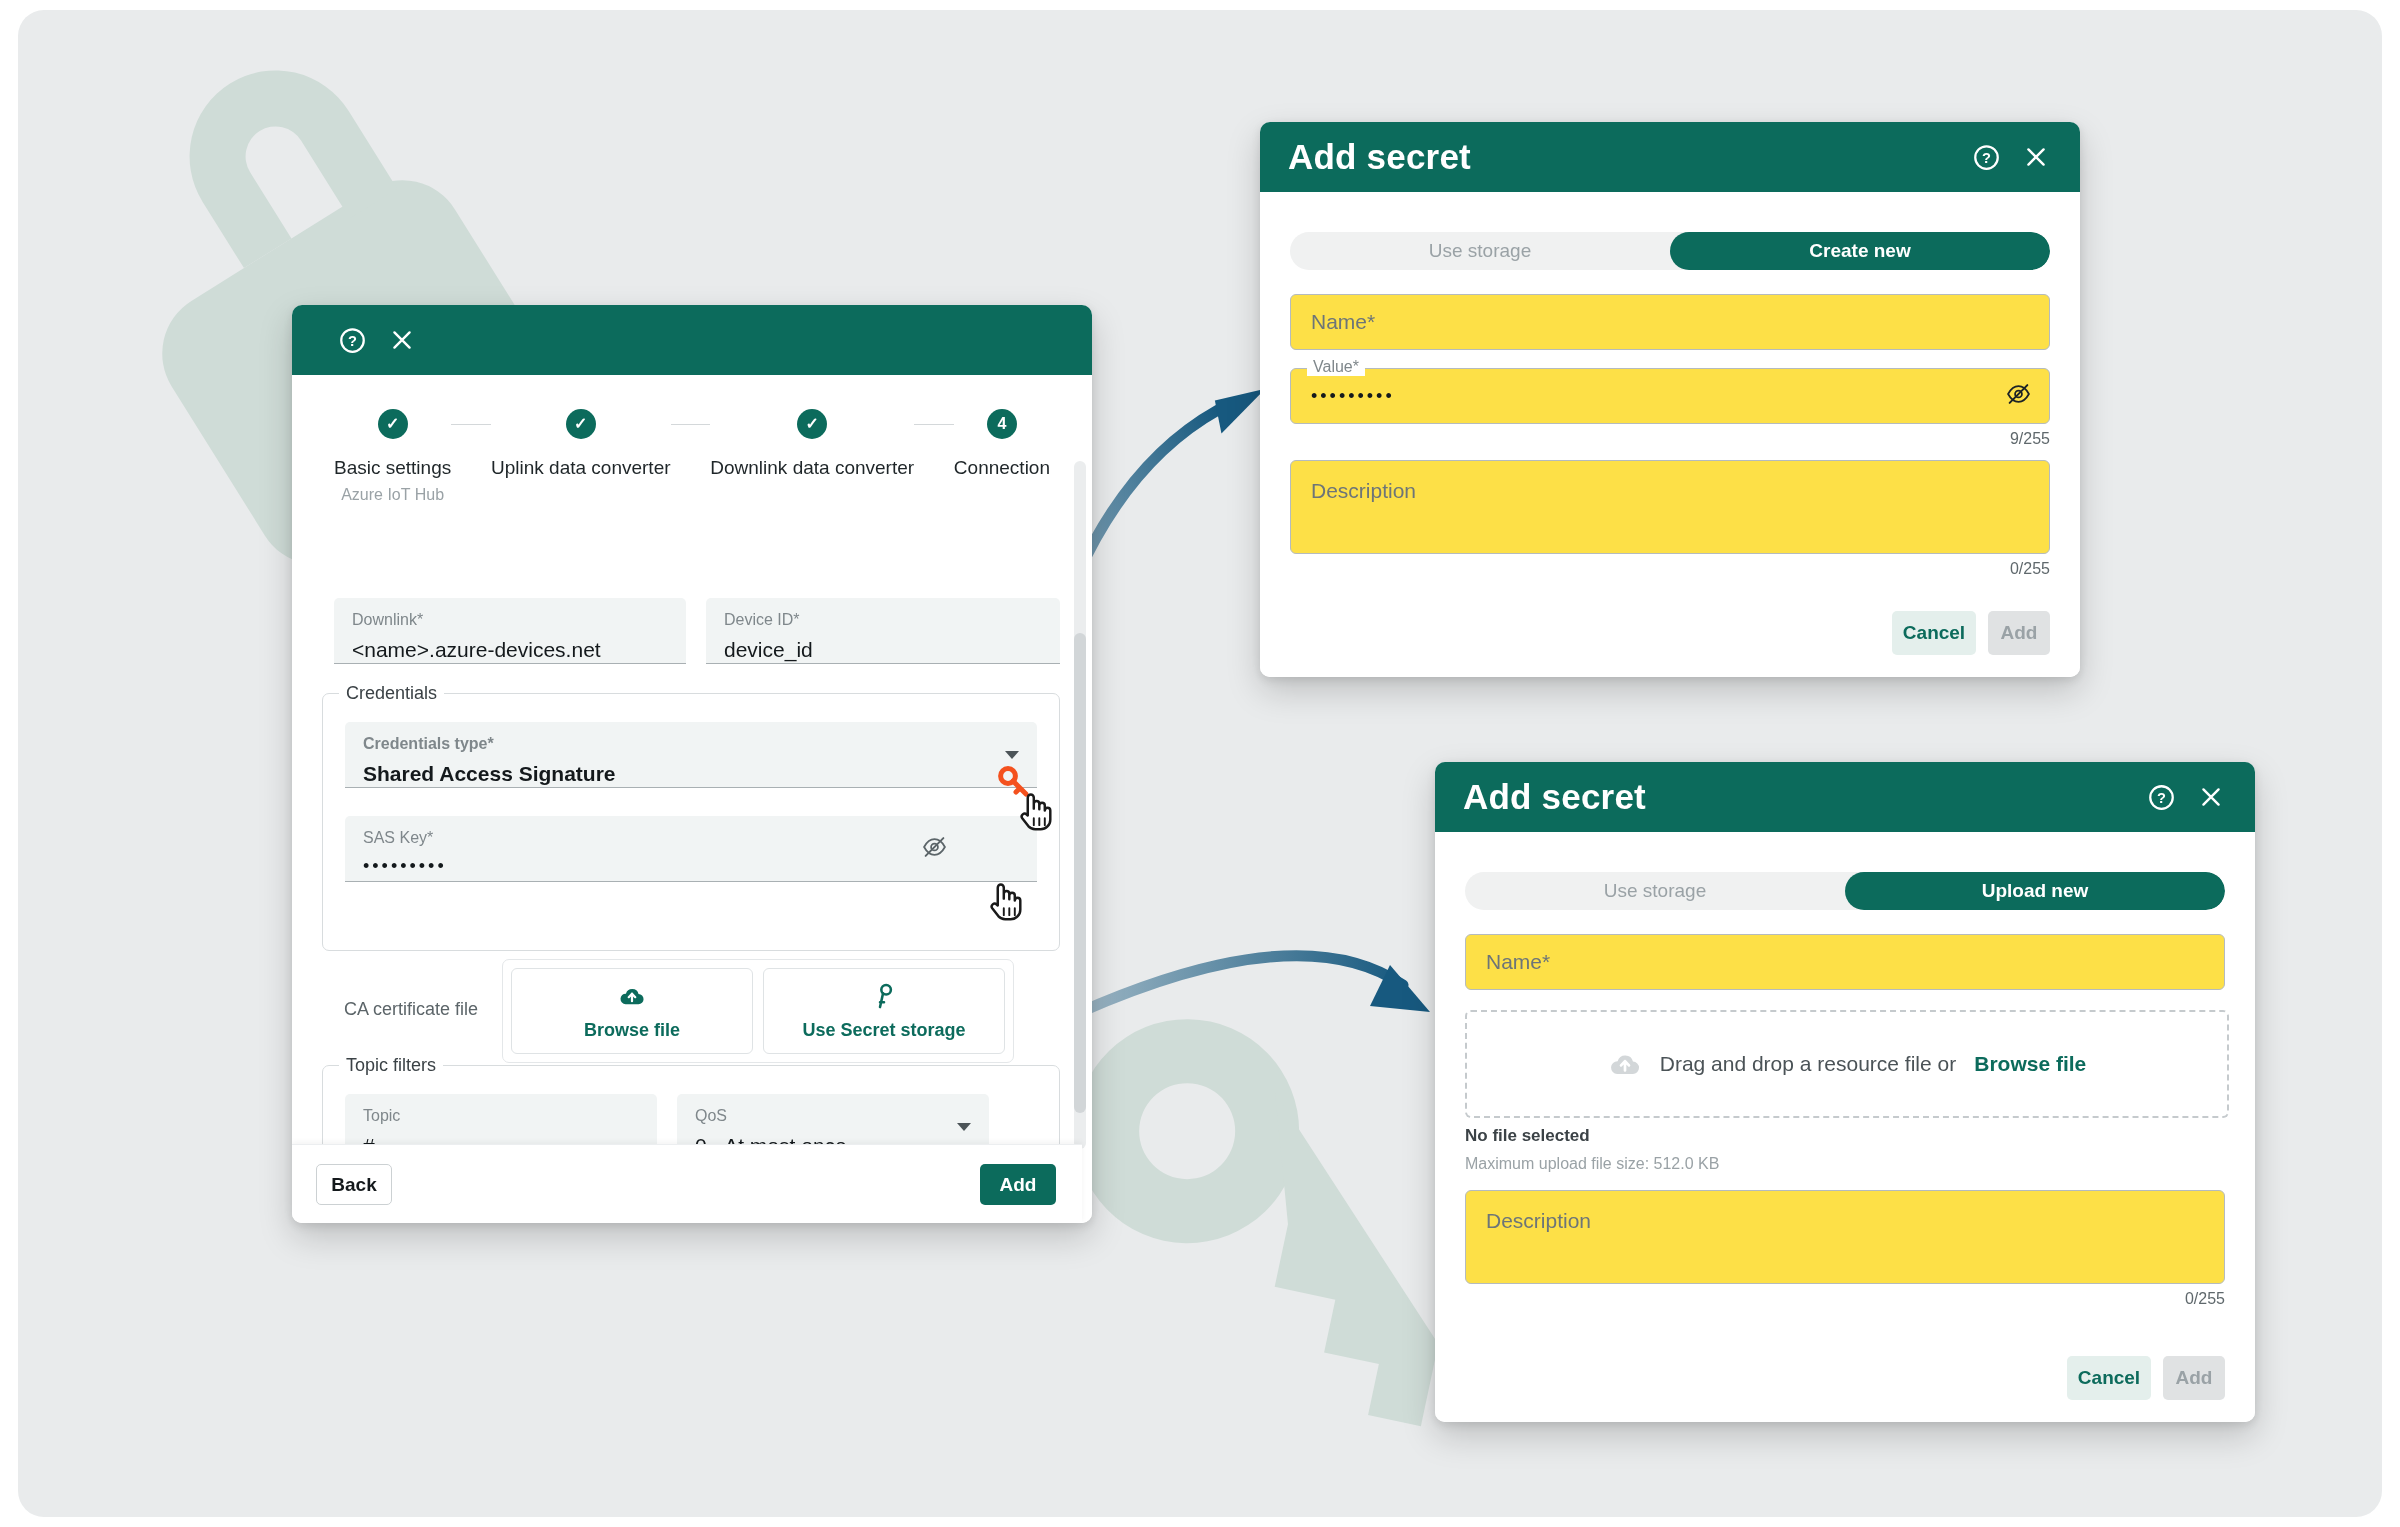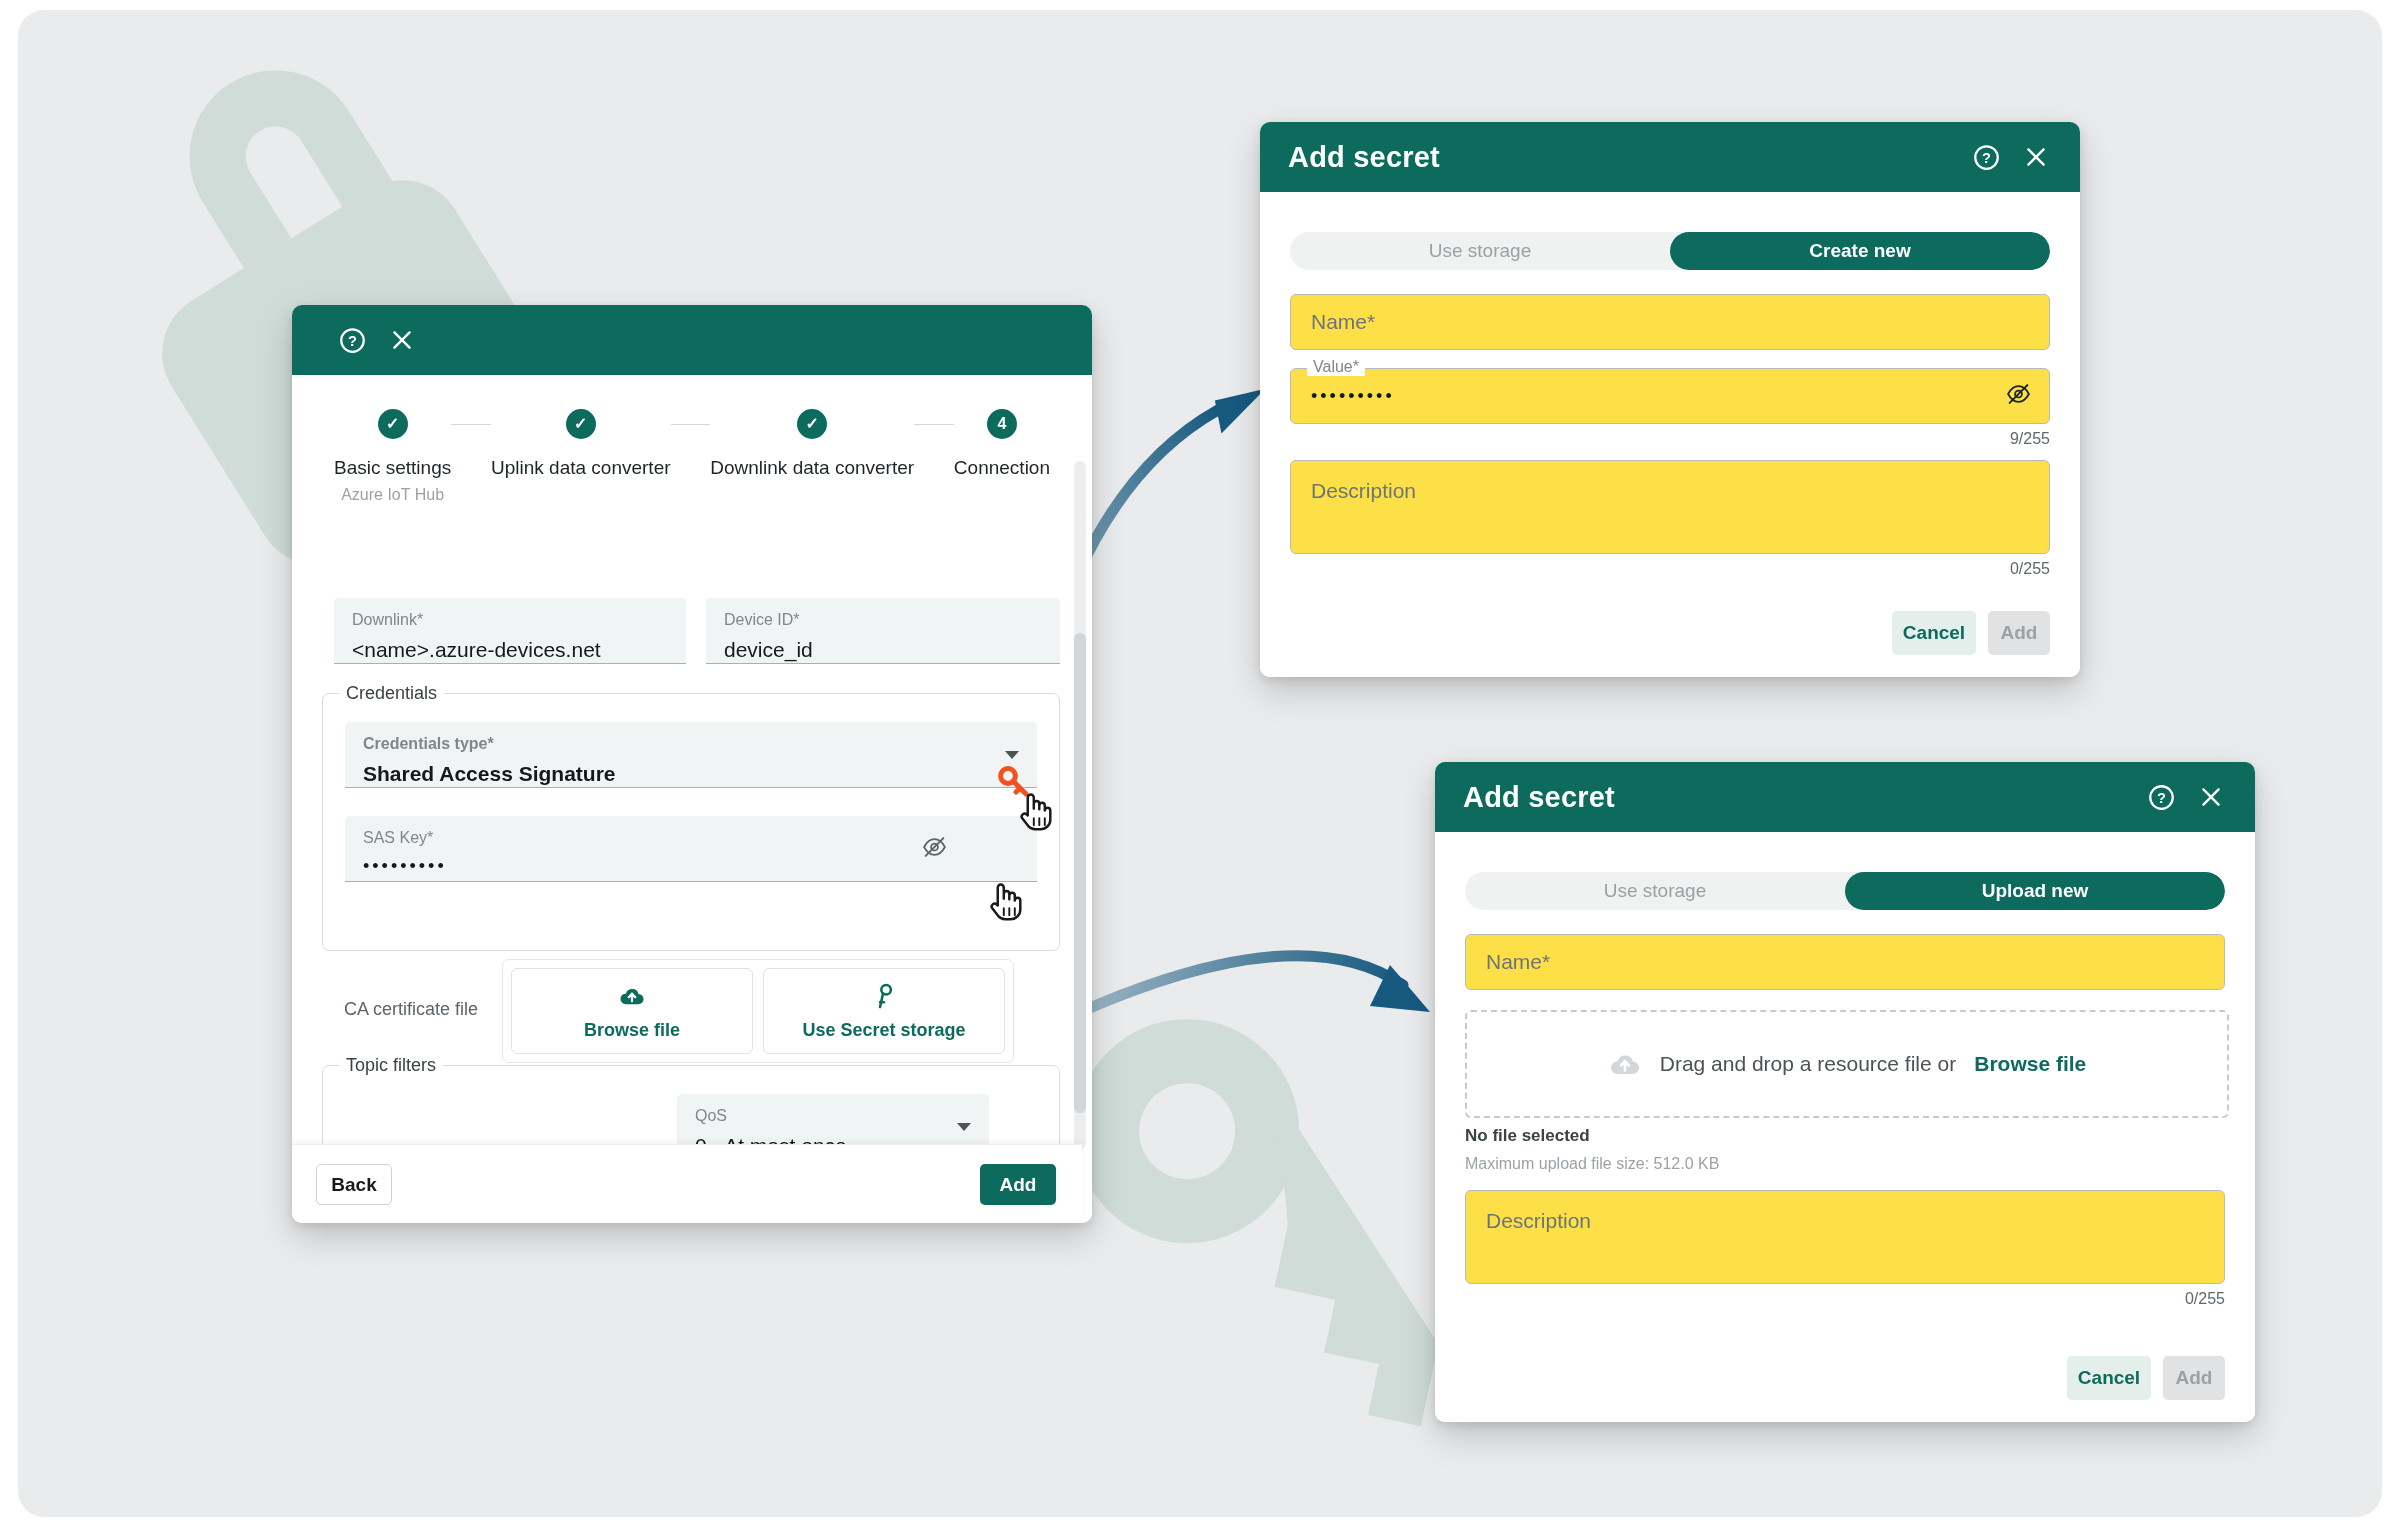--- a/index.html
+++ b/index.html
@@ -48,21 +48,21 @@
   .dlg-header {
     height: 70px;
     background: #0c6b5c;
     display: flex;
     align-items: center;
     padding: 0 26px 0 28px;
     box-sizing: border-box;
   }
   .dlg-title {
     color: #ffffff;
-    font-size: 29px;
+    font-size: 35px;
     font-weight: 700;
     letter-spacing: .2px;
     flex: 1;
   }
   .hdr-icon {
     width: 36px; height: 36px;
     display: flex; align-items: center; justify-content: center;
     color: #ffffff;
     cursor: pointer;
     margin-left: 14px;
@@ -437,20 +437,26 @@
                 <circle cx="13.8" cy="6.6" r="4.1" fill="none" stroke="#0c6b5c" stroke-width="2.2"></circle>
                 <path d="M11.2 9.6 L8.6 21.5 M8.6 17.3 L12 17.3" stroke="#0c6b5c" stroke-width="2.2" stroke-linecap="round" fill="none"></path>
               </svg>
               <div class="tile-label">Use Secret storage</div>
             </div>
           </div>
         </div>
 
         <div class="group" style="position:absolute; left:30px; top:690px; width:738px; height:205px;">
           <div class="group-legend">Topic filters</div>
+          <div style="position:absolute; left:22px; top:28px; width:312px;">
+            <div class="ff">
+              <div class="ff-label">Topic</div>
+              <div class="ff-value">#</div>
+            </div>
+          </div>
           <div style="position:absolute; left:354px; top:28px; width:312px;">
             <div class="ff">
               <div class="ff-label">QoS</div>
               <div class="ff-value">0 - At most once</div>
               <div class="caret"></div>
             </div>
           </div>
           <div class="hint" style="position:absolute; left:22px; top:128px; width:690px;">
             <div>Single [+] and multi-level [#] wildcards supported.</div>
             <div>

